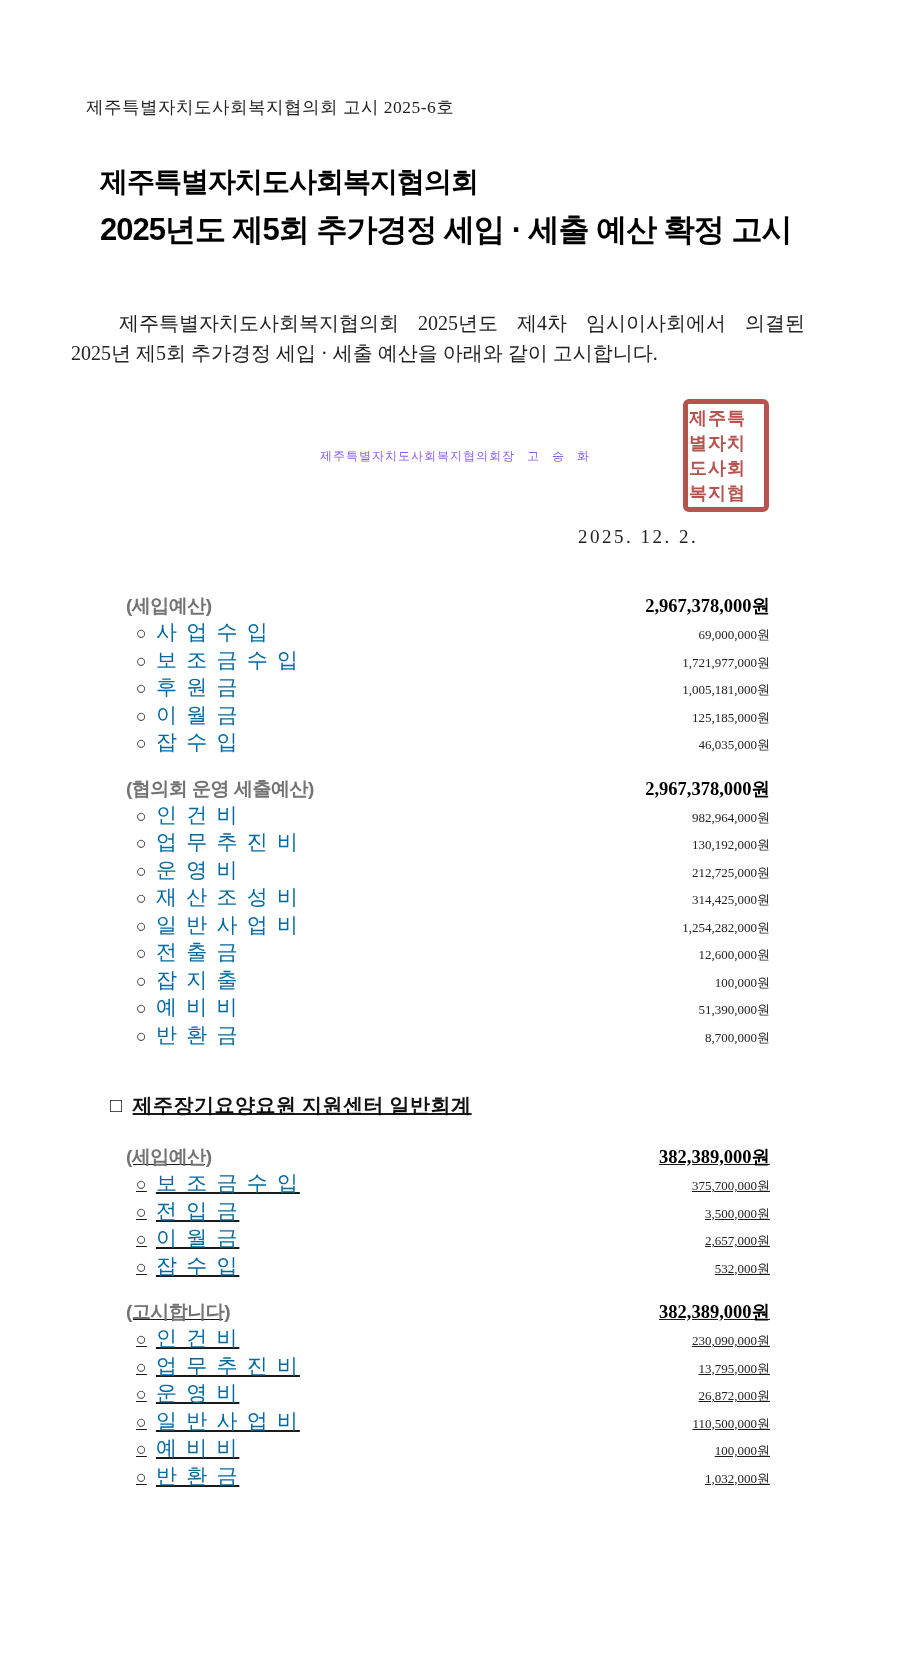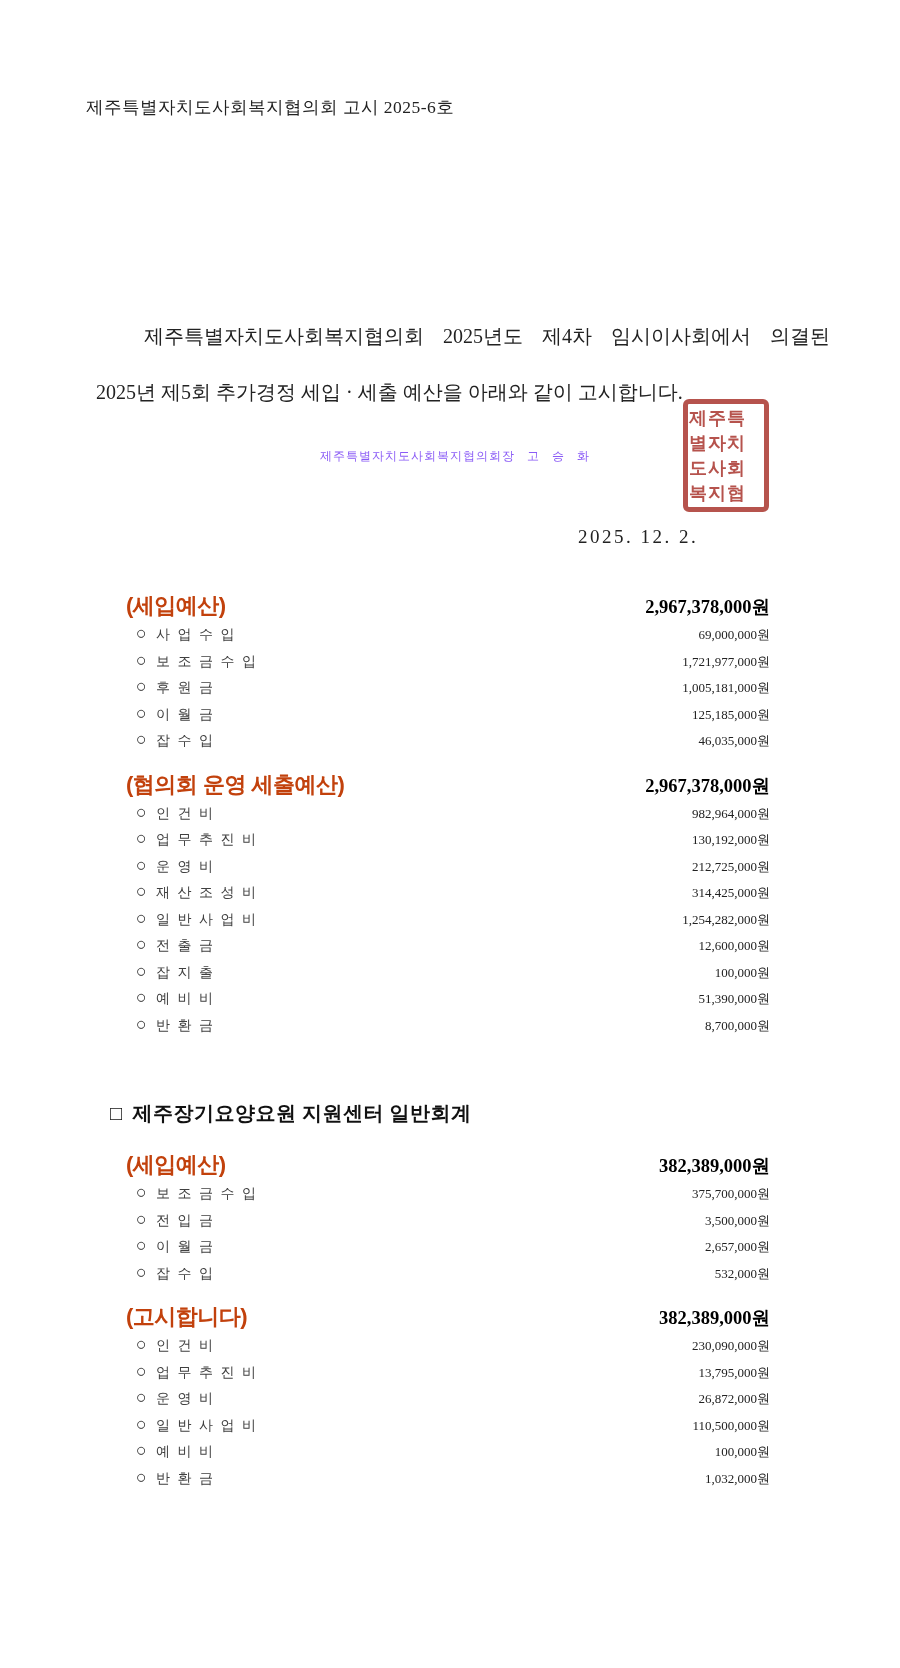--- a/index.html
+++ b/index.html
@@ -34,24 +34,24 @@
     line-height: 1.0;
   }
   .title-line2 {
     margin-top: 18px;
     font-size: 31px;
     letter-spacing: -1px;
     line-height: 1.0;
   }
   .body-par {
     position: absolute;
-    left: 96px; top: 308px;
+    left: 71px; top: 308px;
     width: 734px;
     font-size: 20px;
-    line-height: 56px;
+    line-height: 30px;
     text-align: justify;
     text-indent: 48px;
     word-break: keep-all;
     color: #222;
   }
   .sign-row {
     position: absolute;
     left: 320px; top: 448px;
     font-size: 12px;
     letter-spacing: 1px;
@@ -81,21 +81,21 @@
     left: 578px; top: 526px;
     font-size: 19px;
     letter-spacing: 2.5px;
     color: #222;
   }
   .sections {
     position: absolute;
     left: 0; top: 592px;
     width: 100%;
   }
-  .section + .section { margin-top: 62px; }
+  .section + .section { margin-top: 42px; text-decoration: underline; }
   .section-header {
     margin-left: 110px;
     font-size: 20px;
     font-weight: 700;
     letter-spacing: 0.5px;
     color: #111;
     margin-bottom: 24px;
   }
   .section-header .sq {
     display: inline-block;
@@ -110,59 +110,63 @@
   .block + .block { margin-top: 17px; }
   .block-head {
     display: flex;
     justify-content: space-between;
     align-items: baseline;
     line-height: 27px;
   }
   .block-label {
     font-family: "Liberation Sans", "DejaVu Sans", sans-serif;
     font-weight: 800;
-    font-size: 22px;
+    font-size: 19px;
     letter-spacing: -0.5px;
-    color: #c2410c;
+    color: #737373;
   }
   .block-total {
     font-weight: 700;
     font-size: 18.5px;
     color: #000;
   }
   .item-row {
     display: flex;
     justify-content: space-between;
     align-items: baseline;
     line-height: 25.5px;
     padding-left: 10px;
   }
   .item-left { display: flex; align-items: baseline; }
   .item-bullet {
     font-size: 18px;
     margin-right: 9px;
     color: #2a2a2a;
   }
   .item-label {
-    font-size: 14px;
+    font-size: 21px;
     letter-spacing: 2px;
-    color: #404040;
+    color: #0369a1;
   }
   .item-amount {
     font-size: 13px;
     color: #222;
   }
 </style>
 </head>
 <body>
 
 <div class="page">
 
   <div class="doc-number">제주특별자치도사회복지협의회  고시  2025-6호</div>
 
+  <div class="title-block">
+    <div class="title-line1">제주특별자치도사회복지협의회</div>
+    <div class="title-line2">2025년도 제5회 추가경정 세입 · 세출 예산 확정 고시</div>
+  </div>
 
   <p class="body-par">제주특별자치도사회복지협의회  2025년도  제4차  임시이사회에서  의결된  2025년  제5회  추가경정  세입 · 세출  예산을  아래와  같이  고시합니다.</p>
 
   <div class="sign-row">제주특별자치도사회복지협의회장   고   승   화</div>
 
   <div class="seal" style="border-color: rgb(176, 69, 62); color: rgb(176, 69, 62);">제주특별자치도사회복지협의회장인</div>
 
   <div class="date-line">2025. 12. 2.</div>
 
   <div class="sections">

